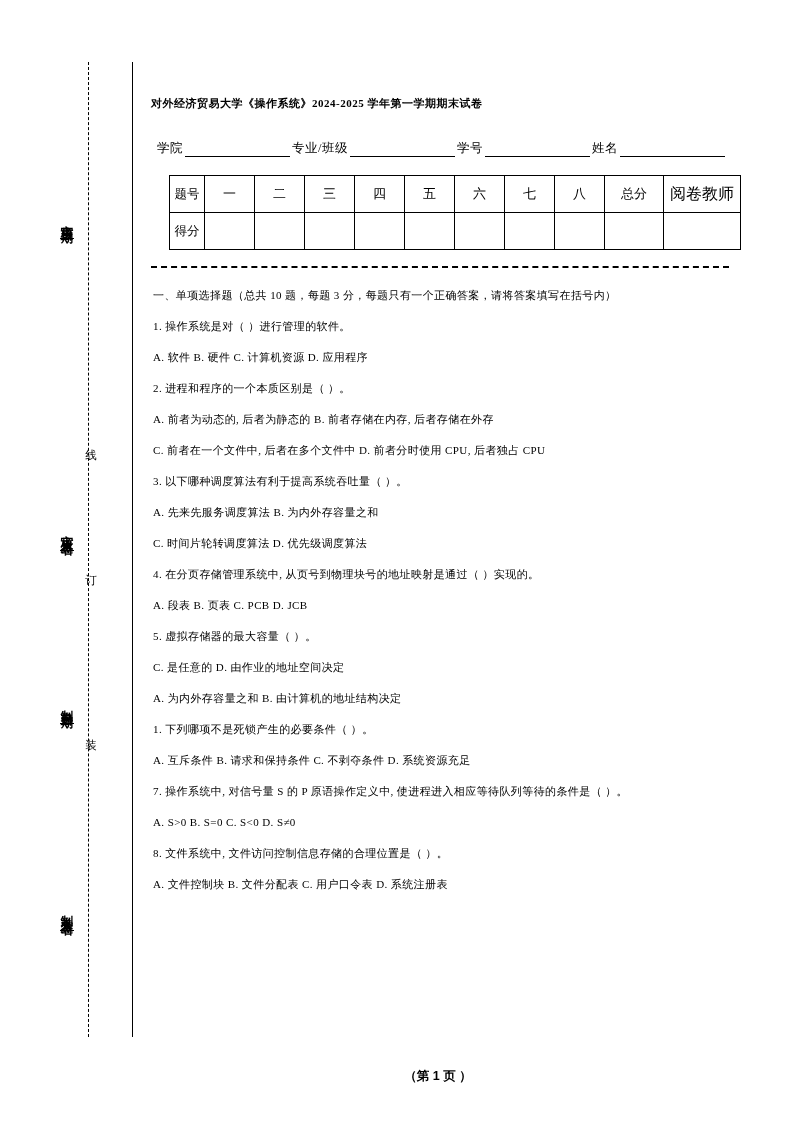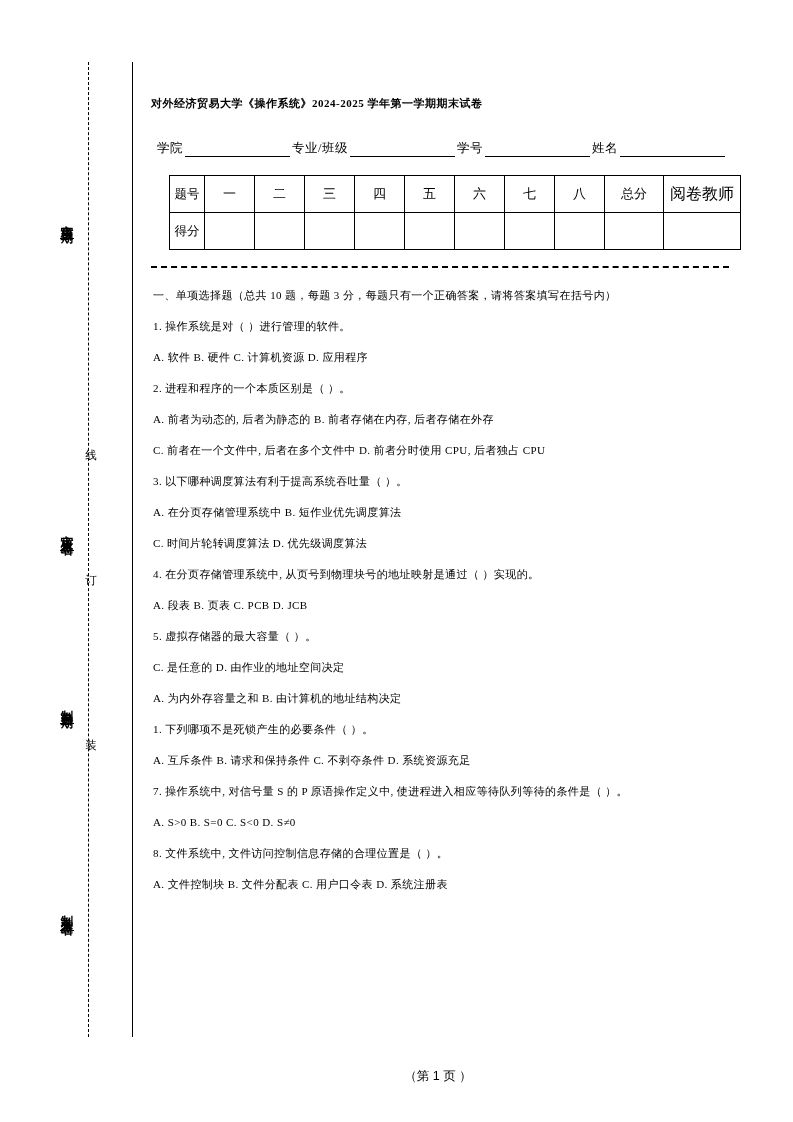--- a/index.html
+++ b/index.html
@@ -148,21 +148,21 @@
   .body p { margin: 0; }
   .q { margin-top: 0; }
 
   .footer {
     position: absolute;
     left: 132px;
     top: 1068px;
     width: 612px;
     text-align: center;
     font-size: 12.5px;
-    font-weight: normal;
+    font-weight: bold;
     font-family: "Liberation Sans", "DejaVu Sans", sans-serif;
   }
 </style>
 </head>
 <body>
 
 <div class="page">
 
   <div class="left-strip"></div>
   <div class="vline"></div>
@@ -228,21 +228,21 @@
       <p>一、单项选择题（总共 10 题，每题 3 分，每题只有一个正确答案，请将答案填写在括号内）</p>
 
       <p class="q">1. 操作系统是对（ ）进行管理的软件。</p>
       <p>A. 软件  B. 硬件  C. 计算机资源  D. 应用程序</p>
 
       <p class="q">2. 进程和程序的一个本质区别是（ ）。</p>
       <p>A. 前者为动态的, 后者为静态的  B. 前者存储在内存, 后者存储在外存</p>
       <p>C. 前者在一个文件中, 后者在多个文件中  D. 前者分时使用 CPU, 后者独占 CPU</p>
 
       <p class="q">3. 以下哪种调度算法有利于提高系统吞吐量（ ）。</p>
-      <p>A. 在分页存储管理系统中  B. 短作业优先调度算法</p>
+      <p>A. 先来先服务调度算法  B. 为内外存容量之和</p>
       <p>C. 时间片轮转调度算法  D. 优先级调度算法</p>
 
       <p class="q">4. 在分页存储管理系统中, 从页号到物理块号的地址映射是通过（ ）实现的。</p>
       <p>A. 段表  B. 页表  C. PCB  D. JCB</p>
 
       <p class="q">5. 虚拟存储器的最大容量（ ）。</p>
       <p>C. 是任意的   D. 由作业的地址空间决定</p>
       <p>A. 为内外存容量之和   B. 由计算机的地址结构决定</p>
 
       <p class="q">1. 下列哪项不是死锁产生的必要条件（ ）。</p>

